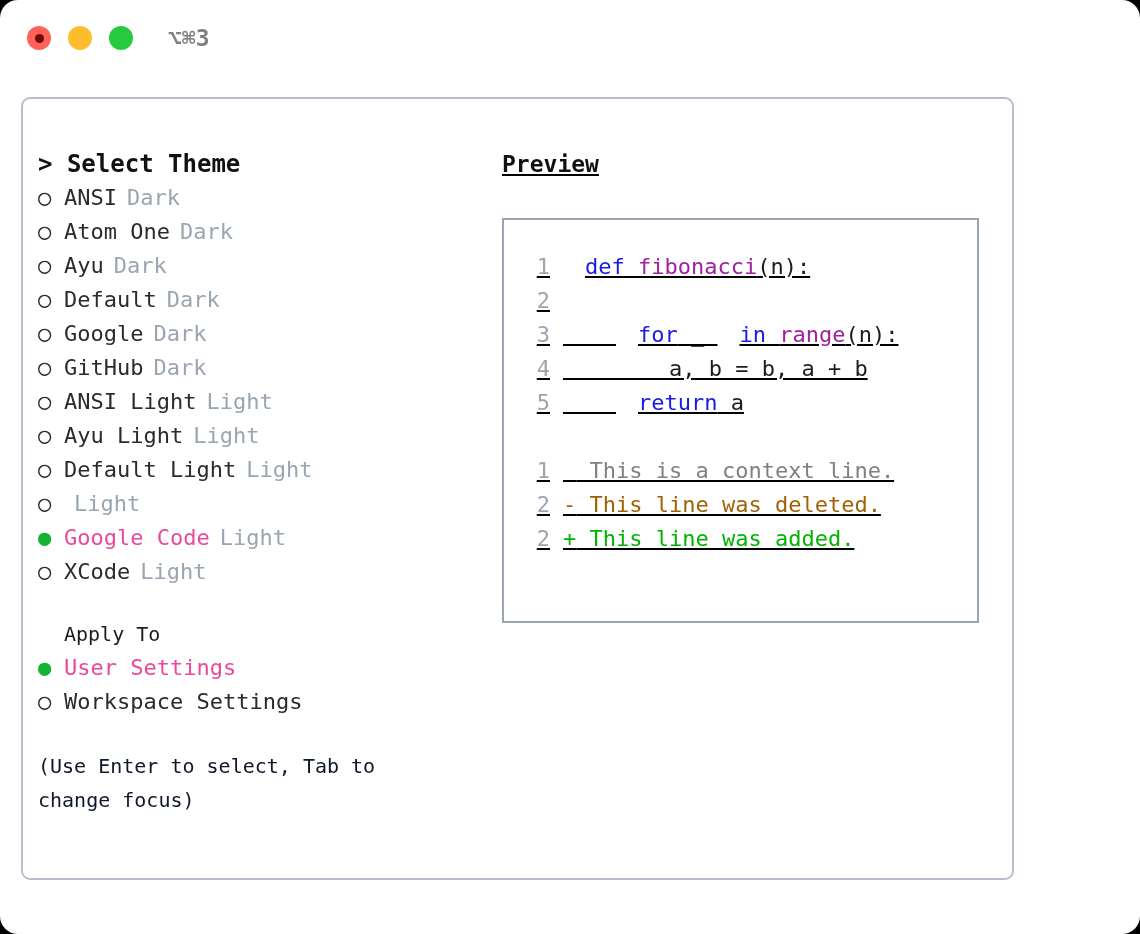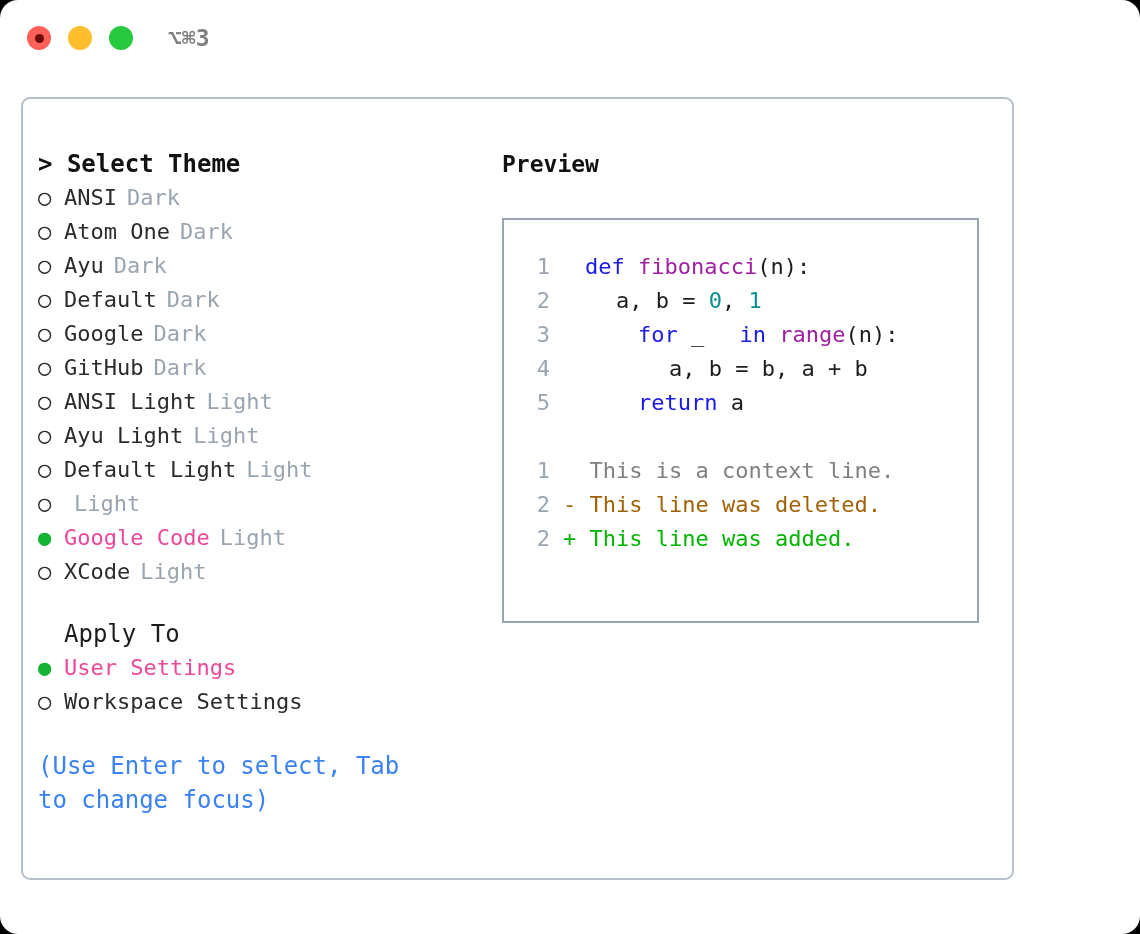--- a/index.html
+++ b/index.html
@@ -119,42 +119,43 @@
   .opt.selected .opt-label { color: #ec4899; }
   .opt-tag {
     color: #9aa5b1;
     margin-left: 10px;
   }
 
   .subsection {
     margin-top: 28px;
   }
   .subsection-title {
-    font-size: 24px;
+    font-size: 20px;
     color: #1c1c1c;
     line-height: 34px;
     padding-left: 26px;
     white-space: pre;
   }
 
   .hint {
     margin-top: 30px;
-    font-size: 24px;
-    line-height: 34px;
-    color: #3b82f6;
+    font-size: 20px;
+    line-height: 34px;
+    color: #0f172a;
     width: 400px;
     white-space: normal;
   }
 
   
   .right-col {
     position: absolute;
     left: 479px;
     top: 48px;
     width: 500px;
+    text-decoration: underline;
   }
   .preview-title {
     font-size: 23px;
     font-weight: bold;
     color: #111111;
     line-height: 34px;
     white-space: pre;
   }
   .preview-panel {
     margin-top: 37px;
@@ -230,21 +231,21 @@
       </div>
 
       <div class="hint">(Use Enter to select, Tab to change focus)</div>
     </div>
 
     <div class="right-col">
       <div class="preview-title">Preview</div>
       <div class="preview-panel">
         <div id="code-block">
             <div class="code-line"><span class="lineno">1</span><span class="code-text"><span class="kw">def </span><span class="fn">fibonacci</span><span class="pl">(n):</span></span></div>
-            <div class="code-line"><span class="lineno">2</span><span class="code-text"><span class="pl">    a, b = </span><span class="num">0</span><span class="pl">, </span><span class="num">1</span></span></div>
+            <div class="code-line"><span class="lineno">2</span></div>
             <div class="code-line"><span class="lineno">3</span><span class="code-text"><span class="pl">    </span><span class="kw">for</span><span class="pl"> _ </span><span class="kw">in</span><span class="pl"> </span><span class="fn">range</span><span class="pl">(n):</span></span></div>
             <div class="code-line"><span class="lineno">4</span><span class="code-text"><span class="pl">        a, b = b, a + b</span></span></div>
             <div class="code-line"><span class="lineno">5</span><span class="code-text"><span class="pl">    </span><span class="kw">return</span><span class="pl"> a</span></span></div>
           </div>
         <div class="gap"></div>
         <div id="diff-block">
             <div class="code-line"><span class="lineno">1</span><span class="code-text ctx"><span> </span><span> This is a context line.</span></span></div>
             <div class="code-line"><span class="lineno">2</span><span class="code-text del"><span>-</span><span> This line was deleted.</span></span></div>
             <div class="code-line"><span class="lineno">2</span><span class="code-text add"><span>+</span><span> This line was added.</span></span></div>
           </div>

